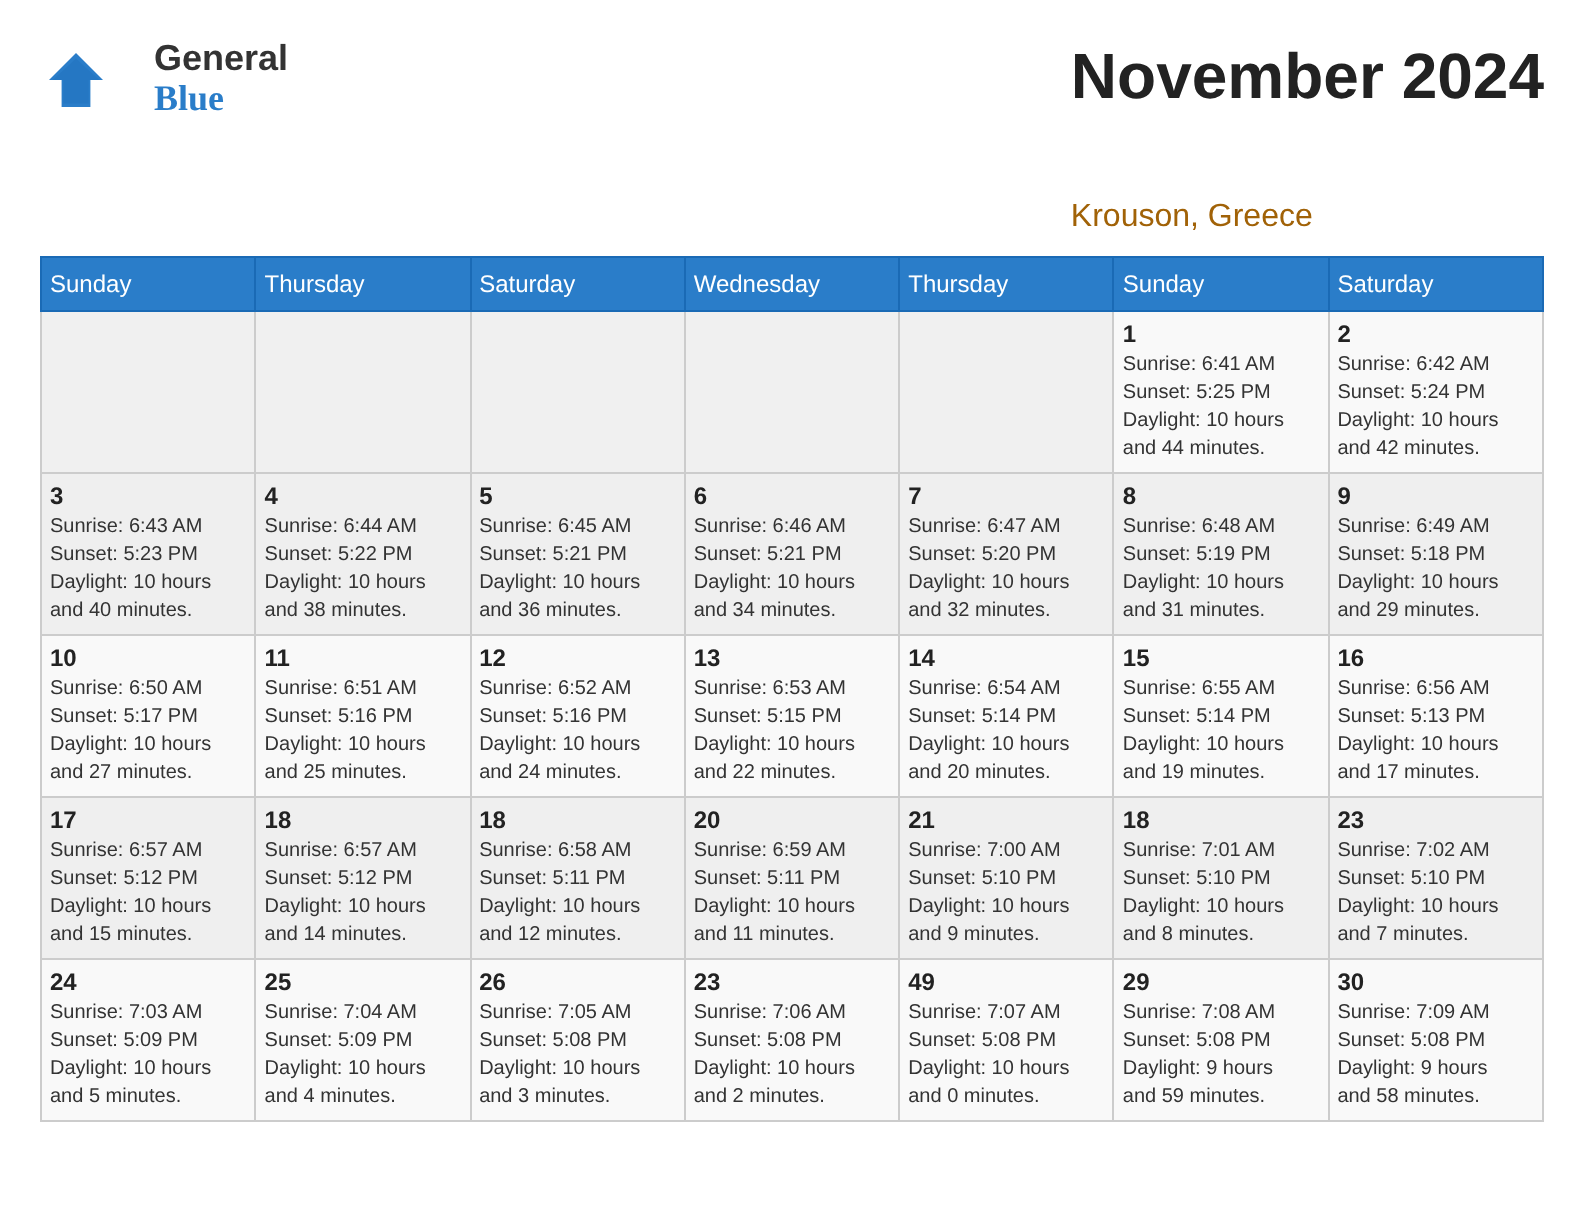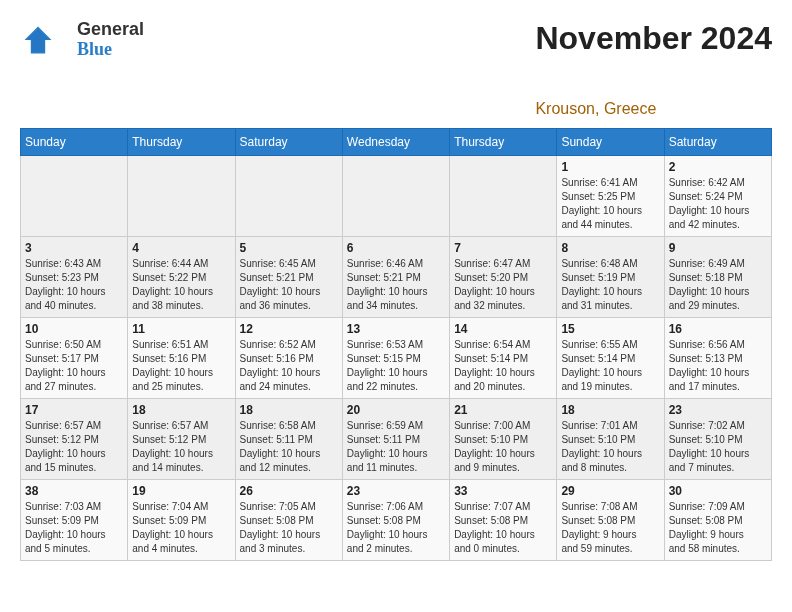--- a/index.html
+++ b/index.html
@@ -225,37 +225,37 @@
           <span class="day-number">18</span>
           <div class="day-info">Sunrise: 7:01 AM<br>Sunset: 5:10 PM<br>Daylight: 10 hours<br>and 8 minutes.</div>
         </td>
         <td>
           <span class="day-number">23</span>
           <div class="day-info">Sunrise: 7:02 AM<br>Sunset: 5:10 PM<br>Daylight: 10 hours<br>and 7 minutes.</div>
         </td>
       </tr>
       <tr>
         <td>
-          <span class="day-number">38</span>
+          <span class="day-number">24</span>
           <div class="day-info">Sunrise: 7:03 AM<br>Sunset: 5:09 PM<br>Daylight: 10 hours<br>and 5 minutes.</div>
         </td>
         <td>
-          <span class="day-number">19</span>
+          <span class="day-number">25</span>
           <div class="day-info">Sunrise: 7:04 AM<br>Sunset: 5:09 PM<br>Daylight: 10 hours<br>and 4 minutes.</div>
         </td>
         <td>
           <span class="day-number">26</span>
           <div class="day-info">Sunrise: 7:05 AM<br>Sunset: 5:08 PM<br>Daylight: 10 hours<br>and 3 minutes.</div>
         </td>
         <td>
           <span class="day-number">23</span>
           <div class="day-info">Sunrise: 7:06 AM<br>Sunset: 5:08 PM<br>Daylight: 10 hours<br>and 2 minutes.</div>
         </td>
         <td>
-          <span class="day-number">33</span>
+          <span class="day-number">49</span>
           <div class="day-info">Sunrise: 7:07 AM<br>Sunset: 5:08 PM<br>Daylight: 10 hours<br>and 0 minutes.</div>
         </td>
         <td>
           <span class="day-number">29</span>
           <div class="day-info">Sunrise: 7:08 AM<br>Sunset: 5:08 PM<br>Daylight: 9 hours<br>and 59 minutes.</div>
         </td>
         <td>
           <span class="day-number">30</span>
           <div class="day-info">Sunrise: 7:09 AM<br>Sunset: 5:08 PM<br>Daylight: 9 hours<br>and 58 minutes.</div>
         </td>

